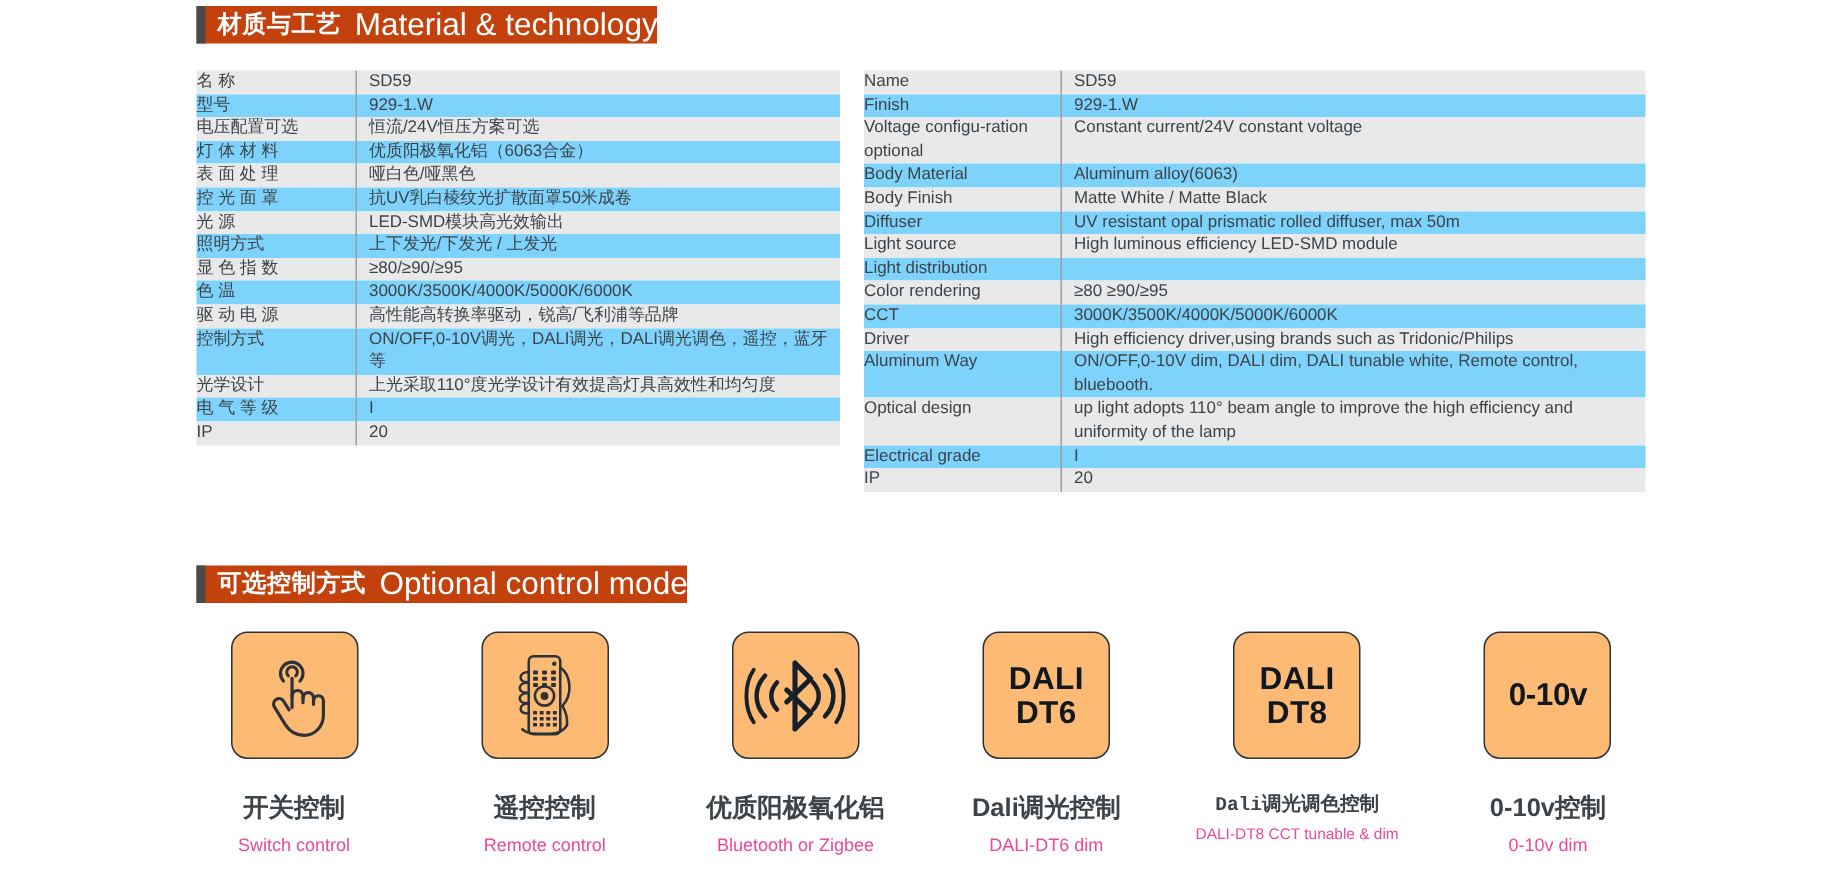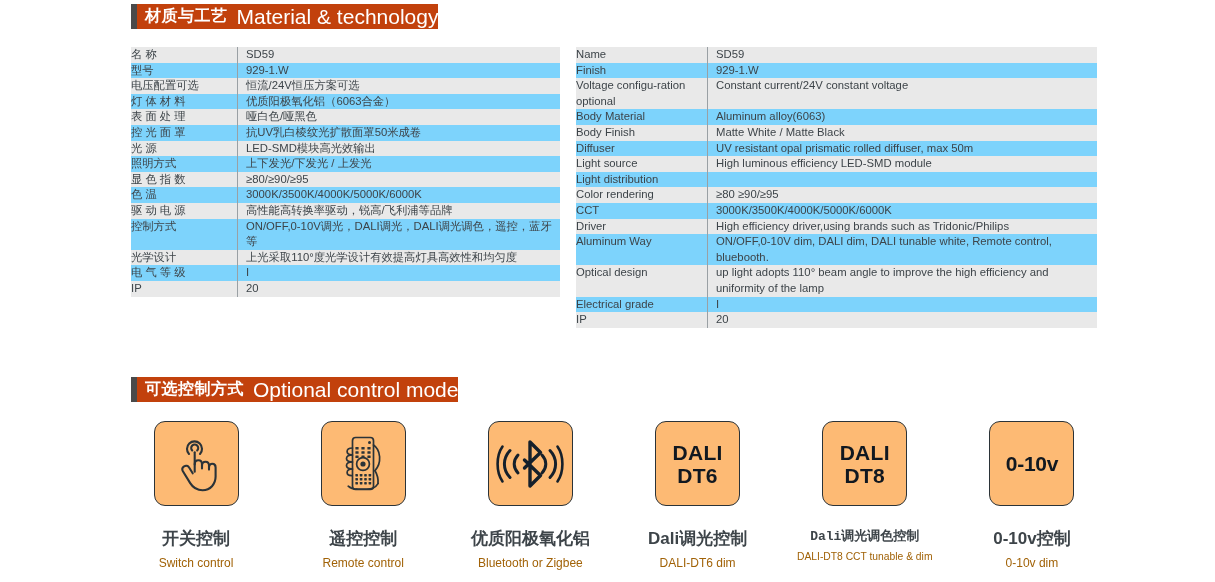--- a/index.html
+++ b/index.html
@@ -135,21 +135,21 @@
     margin-top: 21px;
     font-size: 17px;
     font-weight: bold;
     color: #3d4449;
     white-space: nowrap;
     text-align: center;
   }
   .mode-label-en {
     margin-top: 6px;
     font-size: 12px;
-    color: #a16207;
+    color: #ec4899;
     white-space: nowrap;
     text-align: center;
   }
   .mode-item.small .mode-label-cn { font-size: 13px; font-family: Liberation Mono, monospace; }
   .mode-item.small .mode-label-en { font-size: 10.3px; }
 </style>
 </head>
 <body>
 
 <div class="section-header" id="hdr-material">

